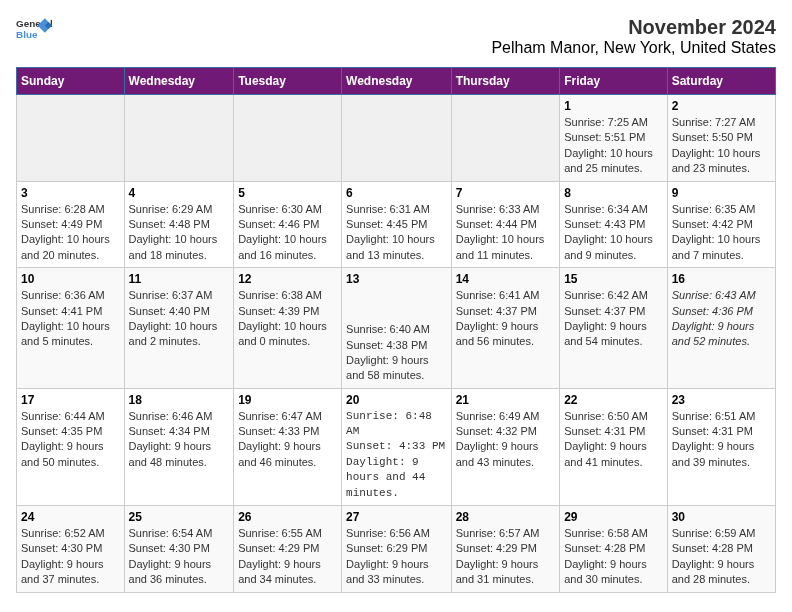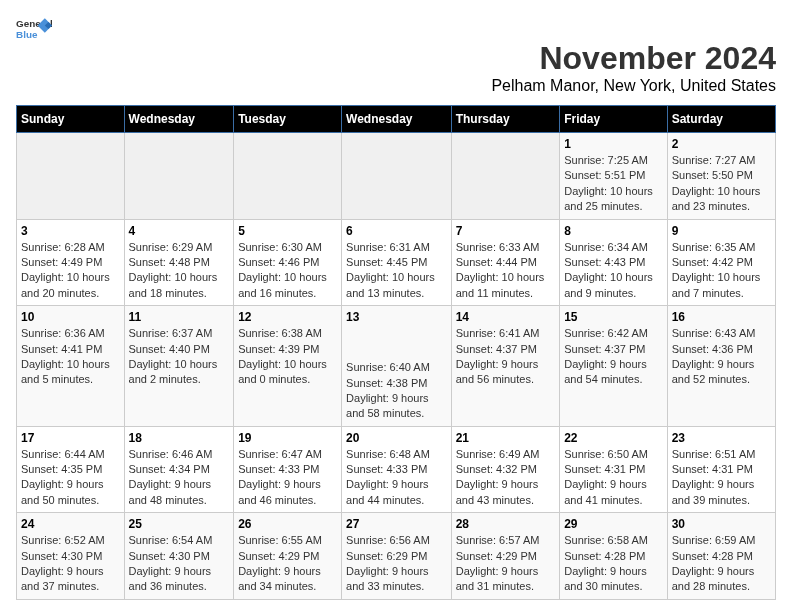--- a/index.html
+++ b/index.html
@@ -22,36 +22,35 @@
       gap: 4px;
     }
     .logo-icon {
       width: 36px;
       height: 28px;
     }
     .title-area {
       text-align: right;
     }
     .month-title {
-      font-size: 32px;
+      font-size: 20px;
       font-weight: bold;
       color: #333;
-      margin-top: 24px;
     }
     .subtitle {
       font-size: 16px;
       color: #000000;
     }
     .calendar-table {
       width: 100%;
       border-collapse: collapse;
       font-size: 11px;
     }
     .calendar-table thead th {
-      background-color: #000000;
+      background-color: #701a75;
       color: #fff;
       padding: 6px 4px;
       text-align: left;
       font-size: 12px;
       font-weight: bold;
       border: 1px solid #3a6da5;
     }
     .calendar-table tbody td {
       border: 1px solid #ccc;
       vertical-align: top;
@@ -207,21 +206,21 @@
 Daylight: 9 hours and 56 minutes.</div>
         </td>
         <td>
           <span class="day-number">15</span>
           <div class="day-info" style="white-space: pre-line;">Sunrise: 6:42 AM
 Sunset: 4:37 PM
 Daylight: 9 hours and 54 minutes.</div>
         </td>
         <td>
           <span class="day-number">16</span>
-          <div class="day-info" style="white-space: pre-line;">Sunrise: 6:43 AM
+          <div class="day-info" style="white-space: pre-line; font-style: italic;">Sunrise: 6:43 AM
 Sunset: 4:36 PM
 Daylight: 9 hours and 52 minutes.</div>
         </td>
       </tr>
       <tr>
         <td>
           <span class="day-number">17</span>
           <div class="day-info" style="white-space: pre-line;">Sunrise: 6:44 AM
 Sunset: 4:35 PM
 Daylight: 9 hours and 50 minutes.</div>
@@ -233,21 +232,21 @@
 Daylight: 9 hours and 48 minutes.</div>
         </td>
         <td>
           <span class="day-number">19</span>
           <div class="day-info" style="white-space: pre-line;">Sunrise: 6:47 AM
 Sunset: 4:33 PM
 Daylight: 9 hours and 46 minutes.</div>
         </td>
         <td>
           <span class="day-number">20</span>
-          <div class="day-info" style="white-space: pre-line;">Sunrise: 6:48 AM
+          <div class="day-info" style="white-space: pre-line; font-family: Liberation Mono, monospace;">Sunrise: 6:48 AM
 Sunset: 4:33 PM
 Daylight: 9 hours and 44 minutes.</div>
         </td>
         <td>
           <span class="day-number">21</span>
           <div class="day-info" style="white-space: pre-line;">Sunrise: 6:49 AM
 Sunset: 4:32 PM
 Daylight: 9 hours and 43 minutes.</div>
         </td>
         <td>

